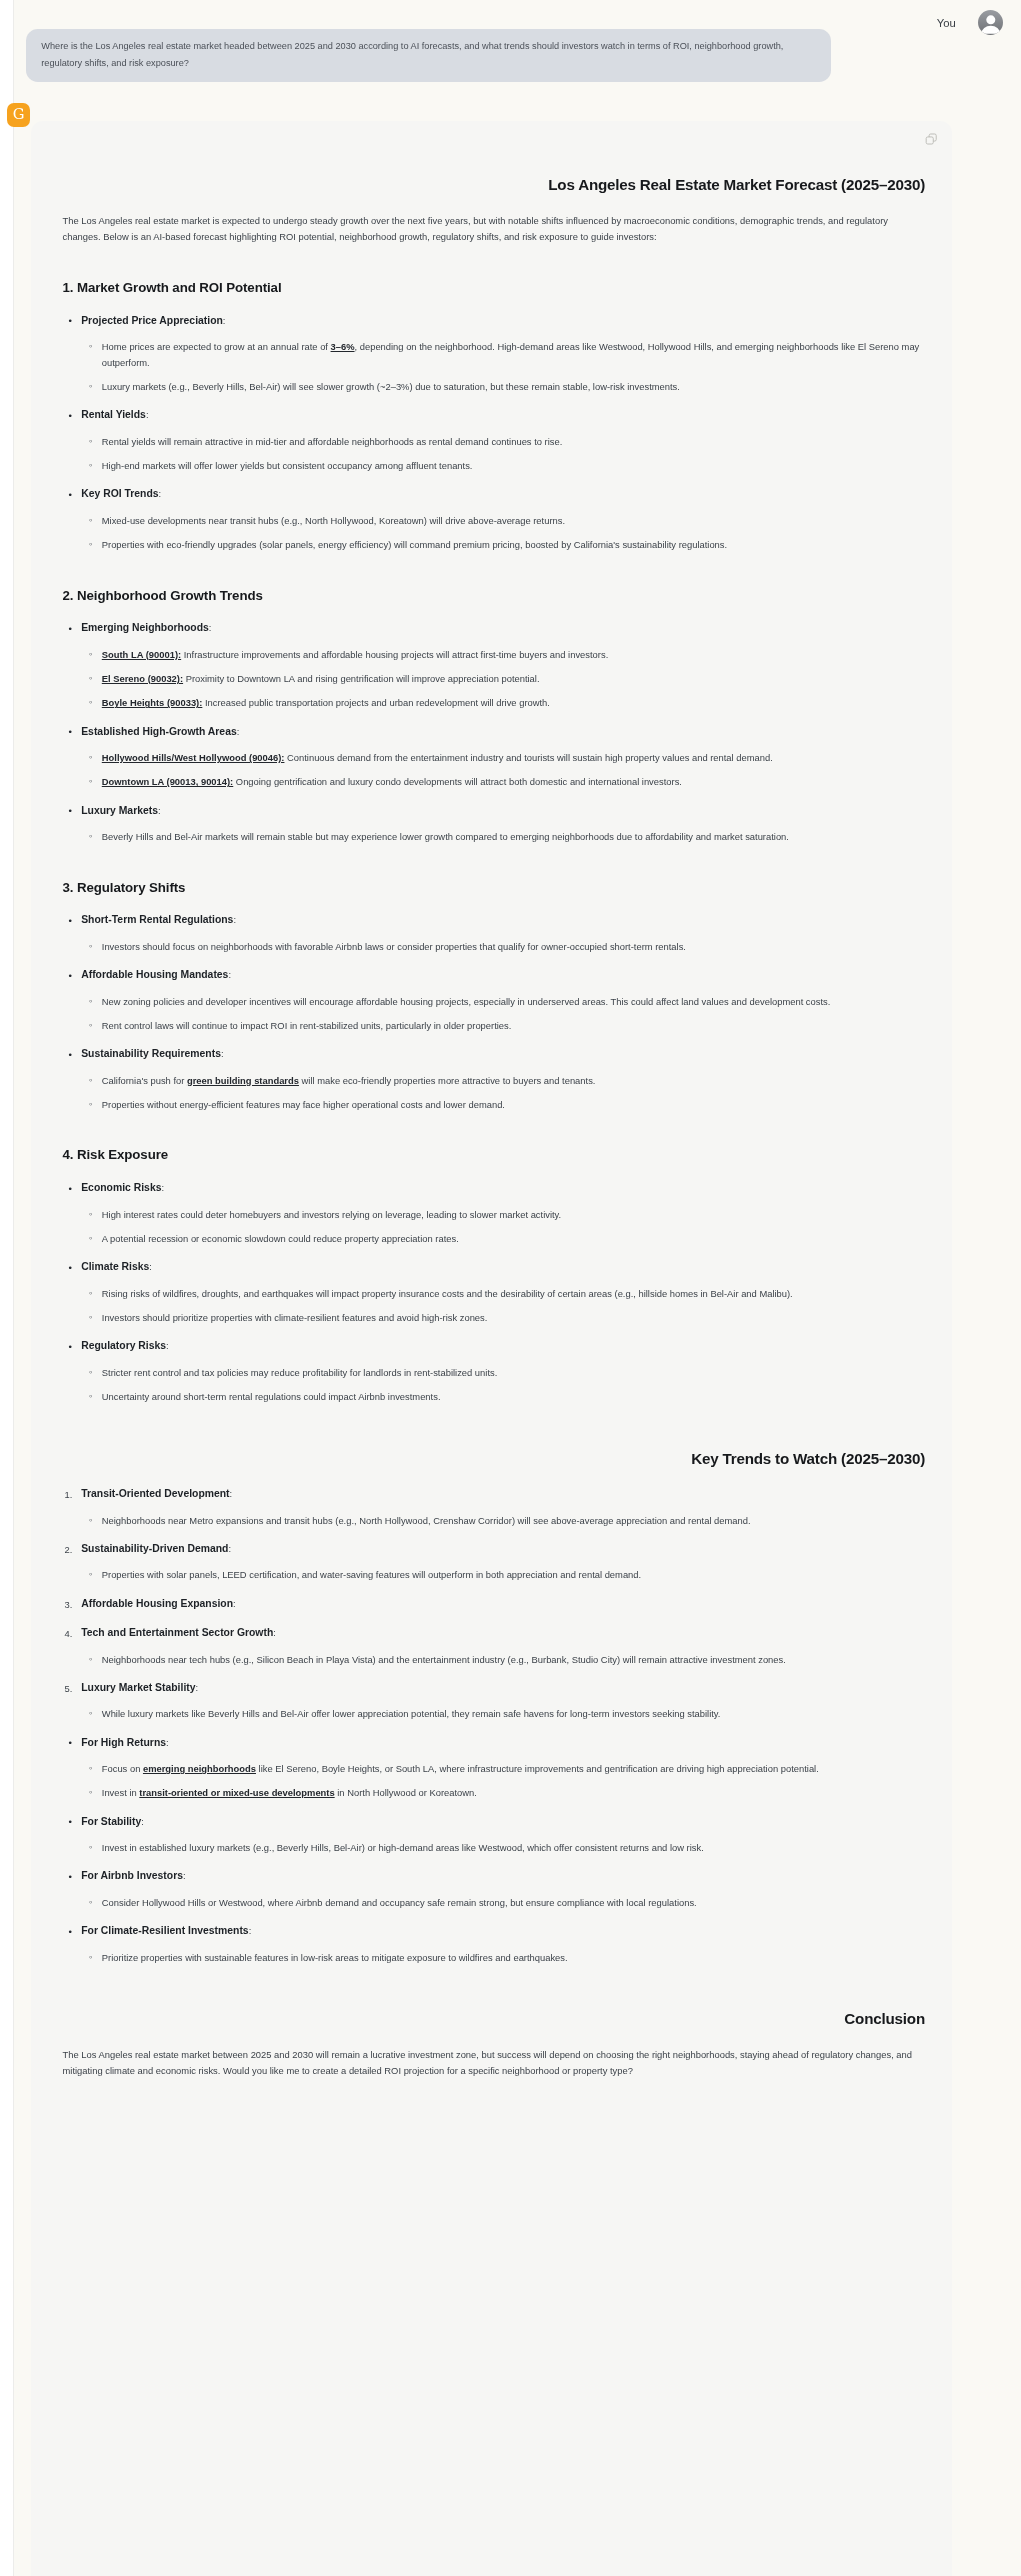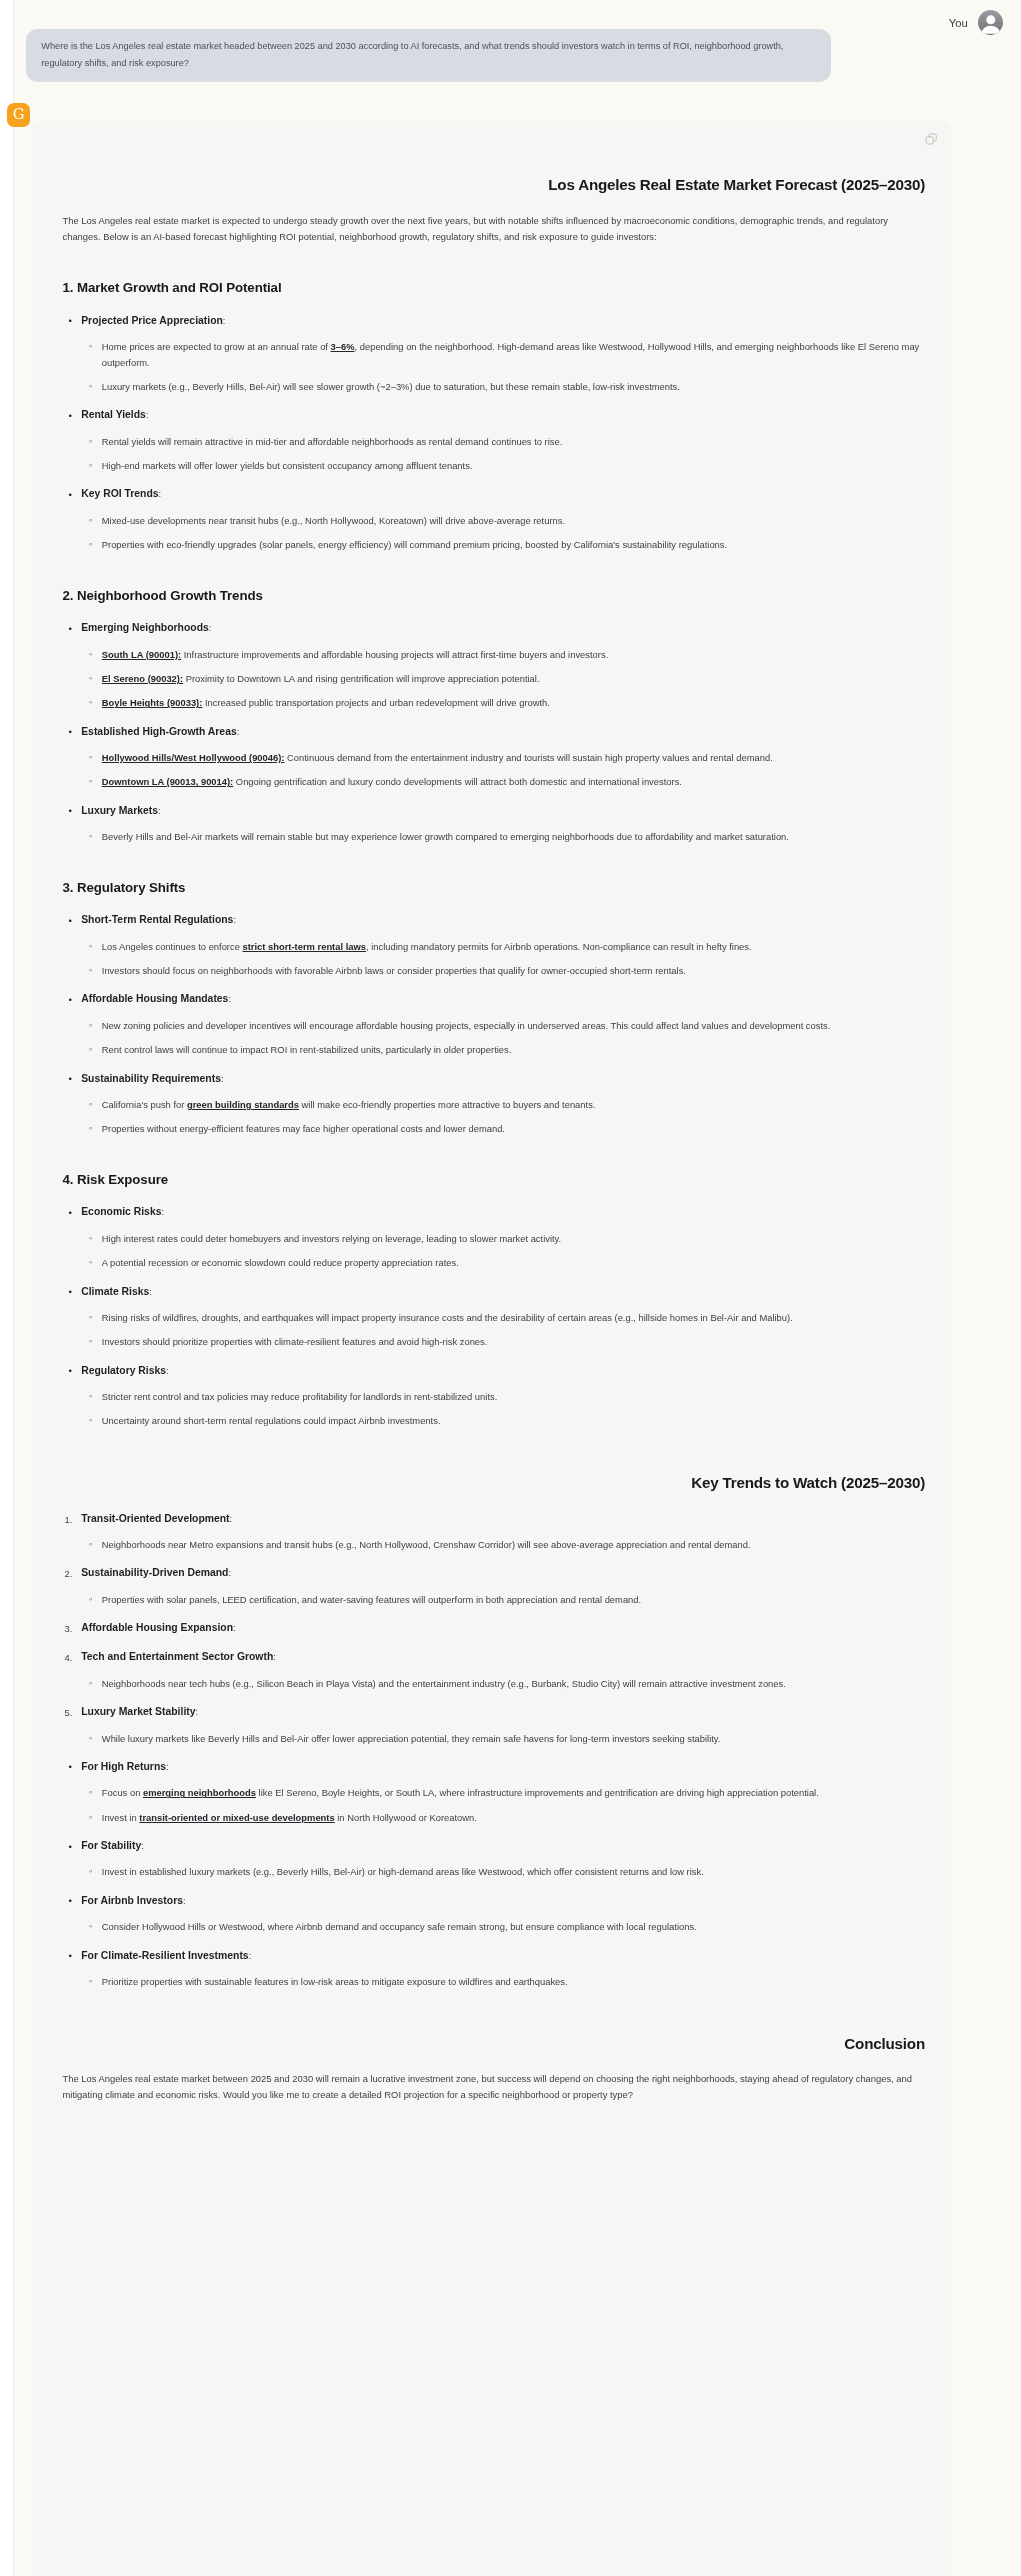--- a/index.html
+++ b/index.html
@@ -10,21 +10,21 @@
     position: relative;
     color: #3c4249;
   }
   .left-strip {
     position: absolute; left: 0; top: 0; width: 13.8px; height: 2576px;
     background: #ffffff; border-right: 1px solid #ececea;
   }
   
   .user-row {
     position: absolute; top: 9.8px; right: 17.7px;
-    display: flex; align-items: center; gap: 10px;
+    display: flex; align-items: center; gap: 22px;
   }
   .user-name { font-size: 11.3px; color: #3a3f45; }
   .user-avatar {
     width: 25.6px; height: 25.6px; border-radius: 50%;
     background: linear-gradient(180deg, #9a9da2 0%, #6e7175 100%);
     overflow: hidden; position: relative;
   }
   .user-avatar svg { display: block; }
   .user-bubble {
     position: absolute; left: 25.6px; top: 28.5px; width: 805px;
@@ -158,21 +158,20 @@
             <li><b>Hollywood Hills/West Hollywood (90046):</b> Continuous demand from the entertainment industry and tourists will sustain high property values and rental demand.</li>
             <li><b>Downtown LA (90013, 90014):</b> Ongoing gentrification and luxury condo developments will attract both domestic and international investors.</li>
           </ul></li>
         <li><span class="lbl">Luxury Markets</span>:<ul class="lvl2">
             <li>Beverly Hills and Bel-Air markets will remain stable but may experience lower growth compared to emerging neighborhoods due to affordability and market saturation.</li>
           </ul></li>
       </ul>
       <h3>3. Regulatory Shifts</h3>
       <ul class="lvl1">
         <li><span class="lbl">Short-Term Rental Regulations</span>:<ul class="lvl2">
-            <li>Los Angeles continues to enforce <b>strict short-term rental laws</b>, including mandatory permits for Airbnb operations. Non-compliance can result in hefty fines.</li>
             <li>Investors should focus on neighborhoods with favorable Airbnb laws or consider properties that qualify for owner-occupied short-term rentals.</li>
           </ul></li>
         <li><span class="lbl">Affordable Housing Mandates</span>:<ul class="lvl2">
             <li>New zoning policies and developer incentives will encourage affordable housing projects, especially in underserved areas. This could affect land values and development costs.</li>
             <li>Rent control laws will continue to impact ROI in rent-stabilized units, particularly in older properties.</li>
           </ul></li>
         <li><span class="lbl">Sustainability Requirements</span>:<ul class="lvl2">
             <li>California's push for <b>green building standards</b> will make eco-friendly properties more attractive to buyers and tenants.</li>
             <li>Properties without energy-efficient features may face higher operational costs and lower demand.</li>
           </ul></li>

